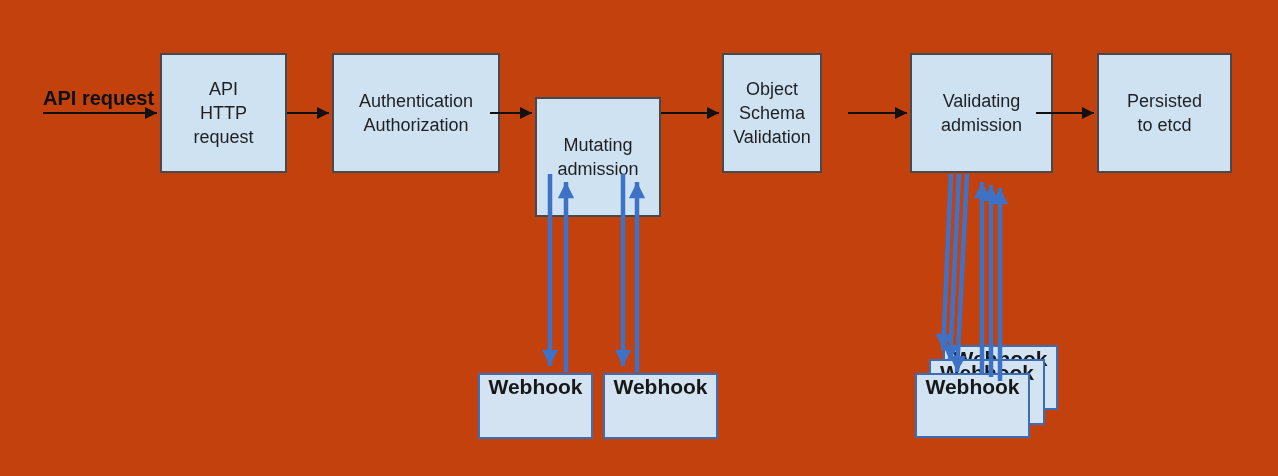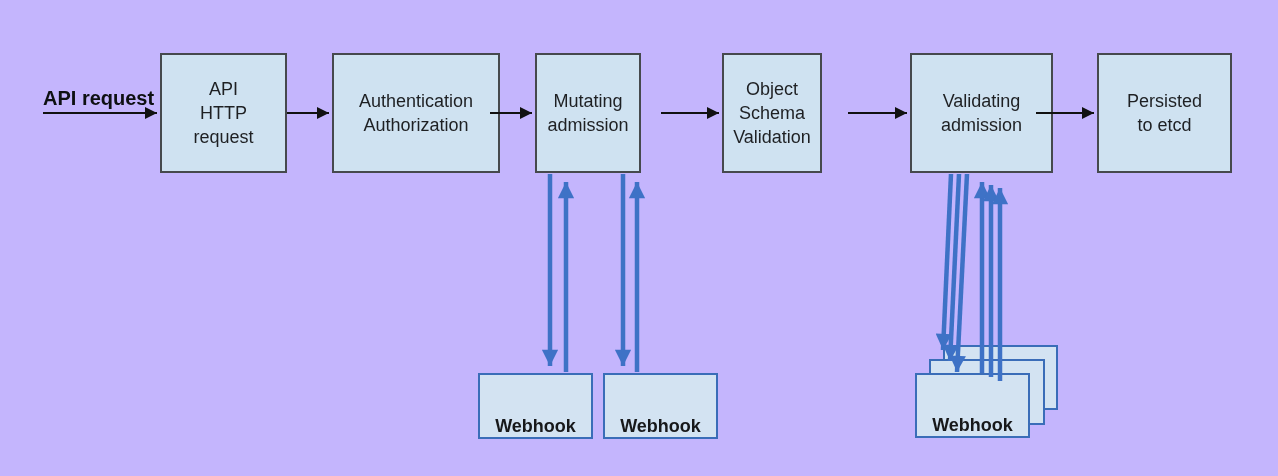--- a/index.html
+++ b/index.html
@@ -1,31 +1,31 @@
 <!DOCTYPE html>
 <html><head>
 <meta charset="utf-8">
 <style>
   html,body { margin:0; padding:0; background:#ffffff; }
   .canvas {
-    position:relative; width:1278px; height:476px; background:#c4b5fd;
+    position:relative; width:1278px; height:476px; background:#c2410c;
     font-family:"Liberation Sans", sans-serif; overflow:hidden;
   }
   .node {
     position:absolute; top:53px; height:120px; box-sizing:border-box;
     background:#cfe2f1; border:2px solid #46494d;
     display:flex; align-items:center; justify-content:center;
     text-align:center; font-size:18px; line-height:24px; color:#1e2023;
     white-space:pre-line; z-index:2;
   }
   .webhook {
     position:absolute; box-sizing:border-box;
     background:#d3e3f2; border:2.5px solid #3a6db8;
-    display:flex; align-items:flex-end; justify-content:center;
-    font-size:18px; font-weight:700; color:#17181a;
+    display:flex; align-items:flex-start; justify-content:center;
+    font-size:21px; font-weight:700; color:#17181a;
   }
   .api-label {
     position:absolute; left:43px; top:87px; width:120px;
     font-size:20px; font-weight:600; color:#0e1012; z-index:2;
   }
   .arrow-layer {
     position:absolute; left:0; top:0; width:1278px; height:476px;
     z-index:5; pointer-events:none;
   }
 </style>
@@ -38,21 +38,21 @@
 
   <div class="node" style="left:160px; width:127px;">
     <span>API
 HTTP
 request</span>
   </div>
   <div class="node" style="left:332px; width:168px;">
     <span>Authentication
 Authorization</span>
   </div>
-  <div class="node" style="left:535px; width:106px;">
+  <div class="node" style="left:535px; width:126px;margin-top:44px;">
     <span>Mutating
 admission</span>
   </div>
   <div class="node" style="left:722px; width:100px;">
     <span>Object
 Schema
 Validation</span>
   </div>
   <div class="node" style="left:910px; width:143px;align-items:center;">
     <span>Validating

